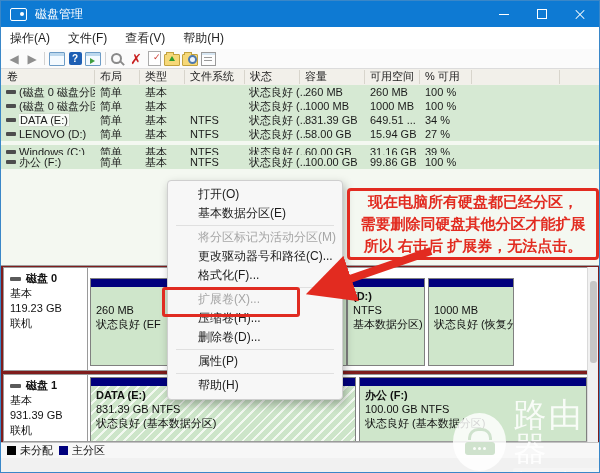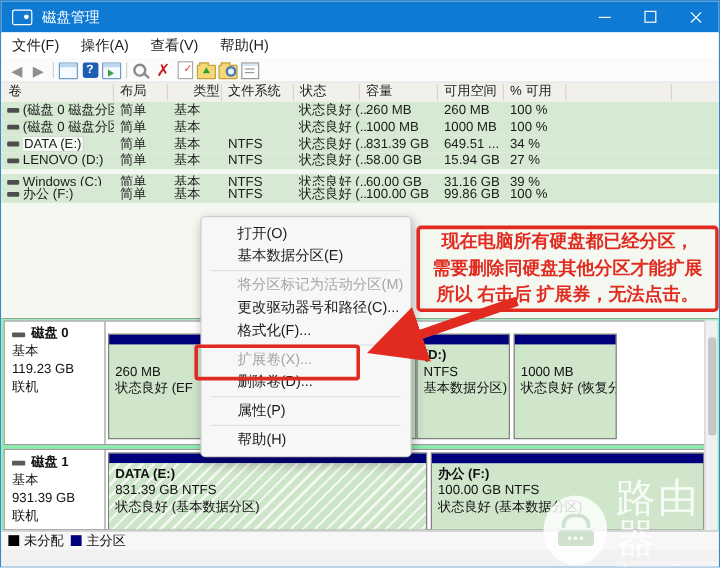--- a/index.html
+++ b/index.html
@@ -60,21 +60,21 @@
   .p-type{left:144px;width:40px;}
   .p-fs{left:189px;width:50px;}
   .p-status{left:248px;width:58px;}
   .p-cap{left:304px;width:60px;}
   .p-free{left:369px;width:52px;}
   .p-pct{left:424px;width:42px;}
   .name-hl{background:#f7fbf6;outline:1px solid #cfdccb;padding:0 1px;}
   
   .splitter{position:absolute;left:0;top:264px;width:100%;height:1px;background:#9f9f9f;}
   
-  .bottompane{position:absolute;left:0;top:265px;width:100%;height:176px;background:#86efac;}
+  .bottompane{position:absolute;left:0;top:265px;width:100%;height:176px;background:#7f1d1d;}
   .disk-row{position:absolute;left:2px;width:585px;border:1px solid #9a9a9a;background:#fff;box-sizing:border-box;overflow:hidden;}
   .disk-row0{top:1px;height:104px;}
   .disk-row1{top:108px;height:68px;}
   .disk-info{position:absolute;left:0;top:0;bottom:0;width:84px;border-right:1px solid #9a9a9a;padding:3px 0 0 6px;box-sizing:border-box;font-size:11px;line-height:15px;color:#111;}
   .disk-title{font-weight:bold;display:flex;align-items:center;gap:5px;}
   .disk-glyph{width:11px;height:4px;background:#5a5a5a;border-radius:1px;display:inline-block;}
   .pblock{position:absolute;border:1px solid #808080;background:#cfe6cb;box-sizing:border-box;}
   .pbar{height:8px;background:#00007d;}
   .ptext{padding:2px 5px;font-size:11px;line-height:14px;color:#111;white-space:nowrap;overflow:hidden;}
   .pad-top{padding-top:16px;}
@@ -117,22 +117,22 @@
     <span class="app-icon"></span>
     <span class="title-text">磁盘管理</span>
     <div class="win-controls">
       <span class="wc wc-min"></span>
       <span class="wc wc-max"></span>
       <span class="wc wc-close"></span>
     </div>
   </div>
 
   <div class="menubar">
+    <span class="menu-item">操作(A)</span>
     <span class="menu-item">文件(F)</span>
-    <span class="menu-item">操作(A)</span>
     <span class="menu-item">查看(V)</span>
     <span class="menu-item">帮助(H)</span>
   </div>
 
   <div class="toolbar">
     <span class="ti icon-back"></span>
     <span class="ti icon-fwd"></span>
     <span class="tsep"></span>
     <span class="ti">
         <span class="icon-win"></span>
@@ -157,21 +157,21 @@
       </span>
     <span class="ti">
         <span class="icon-form"></span>
       </span>
   </div>
 
   <div class="listpane">
     <div class="listheader">
       <span class="hcell" style="left:6px">卷</span>
       <span class="hcell" style="left:99px">布局</span>
-      <span class="hcell" style="left:160px">类型</span>
+      <span class="hcell" style="left:144px">类型</span>
       <span class="hcell" style="left:189px">文件系统</span>
       <span class="hcell" style="left:249px">状态</span>
       <span class="hcell" style="left:304px">容量</span>
       <span class="hcell" style="left:369px">可用空间</span>
       <span class="hcell" style="left:424px">% 可用</span>
       <span class="hsep" style="left:93px"></span>
         <span class="hsep" style="left:138px"></span>
       <span class="hsep" style="left:183px"></span>
         <span class="hsep" style="left:243px"></span>
       <span class="hsep" style="left:298px"></span>
@@ -337,20 +337,21 @@
 
   <div class="ctxmenu">
     <div class="mi">打开(O)</div>
     <div class="mi">基本数据分区(E)</div>
     <div class="msep"></div>
     <div class="mi disabled">将分区标记为活动分区(M)</div>
     <div class="mi">更改驱动器号和路径(C)...</div>
     <div class="mi">格式化(F)...</div>
     <div class="msep"></div>
     <div class="mi disabled">扩展卷(X)...</div>
+    <div class="mi">压缩卷(H)...</div>
     <div class="mi">删除卷(D)...</div>
     <div class="msep"></div>
     <div class="mi">属性(P)</div>
     <div class="msep"></div>
     <div class="mi">帮助(H)</div>
   </div>
 
   <div class="redbox-item"></div>
 
   <div class="callout">

